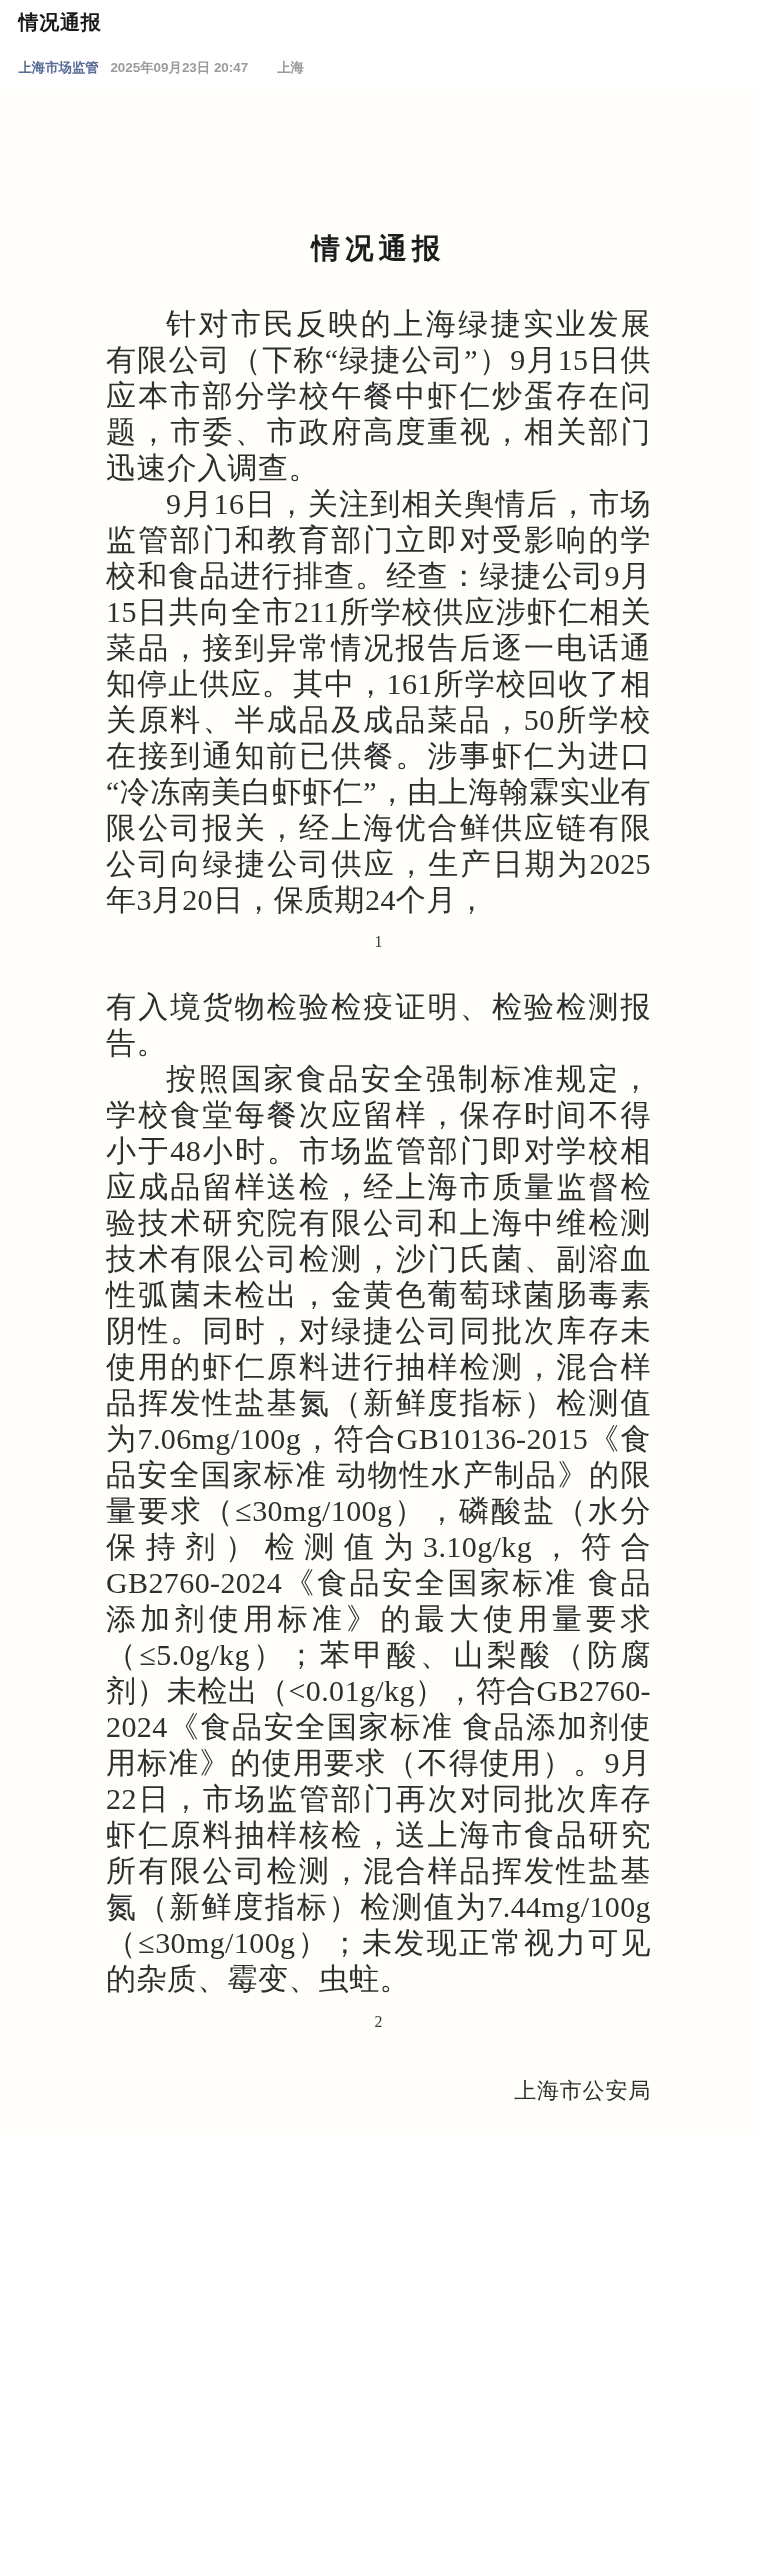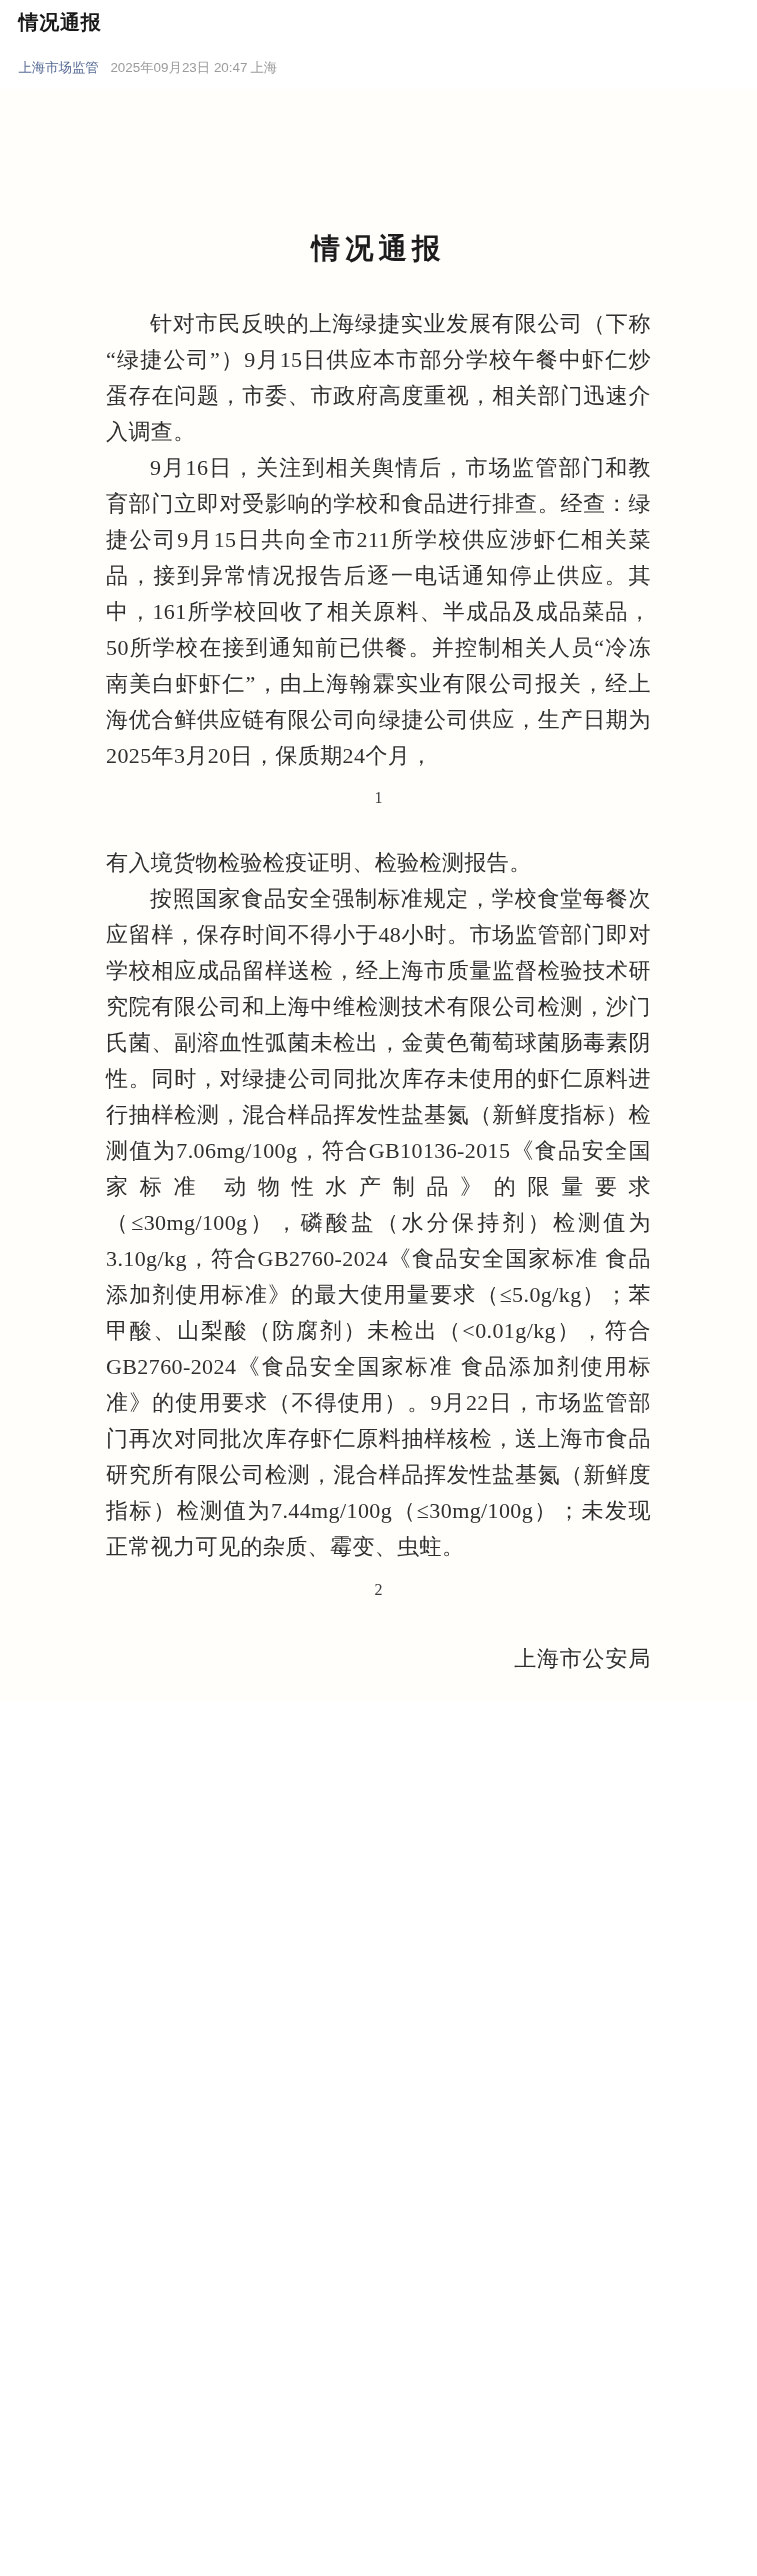--- a/index.html
+++ b/index.html
@@ -25,49 +25,50 @@
     color: #191919;
     letter-spacing: 0.8px;
   }
   .byline {
     margin-top: 22px;
     font-size: 13.4px;
     line-height: 18.4px;
     color: #9b9b9b;
     display: flex;
     align-items: flex-start;
+    font-weight: bold;
   }
   .account-link {
     color: #576b95;
     text-decoration: none;
     margin-right: 11.7px;
     cursor: pointer;
   }
-  .publish-time { margin-right: 3px; }
+  .publish-time { margin-right: 29px; }
   
   .doc-image {
     margin-top: 11.7px;
     background: #fffefb;
     padding: 141px 106px 22px 106px;
     font-family: "Liberation Serif", serif;
     color: #2e2e2e;
     cursor: pointer;
   }
   .doc-title {
     margin: 0 0 39px 0;
     text-align: center;
     font-size: 28.5px;
     line-height: 37px;
     font-weight: 700;
     color: #1c1c1c;
     letter-spacing: 5px;
   }
   .para {
     margin: 0;
-    font-size: 22px;
+    font-size: 30px;
     line-height: 36px;
     letter-spacing: 0.4px;
     text-align: justify;
     text-indent: 2em;
   }
   .para.cont { text-indent: 0; margin-top: 36px; }
   .pagenum {
     margin: 13.4px 0 25px 0;
     text-align: center;
     font-size: 16px;
@@ -93,21 +94,21 @@
     <a class="account-link">上海市场监管</a>
     <span class="publish-time">2025年09月23日 20:47</span>
     <span class="publish-location">上海</span>
   </div>
 </header>
 
 <div class="doc-image">
   <h2 class="doc-title">情况通报</h2>
 
   <p class="para">针对市民反映的上海绿捷实业发展有限公司（下称“绿捷公司”）9月15日供应本市部分学校午餐中虾仁炒蛋存在问题，市委、市政府高度重视，相关部门迅速介入调查。</p>
-  <p class="para">9月16日，关注到相关舆情后，市场监管部门和教育部门立即对受影响的学校和食品进行排查。经查：绿捷公司9月15日共向全市211所学校供应涉虾仁相关菜品，接到异常情况报告后逐一电话通知停止供应。其中，161所学校回收了相关原料、半成品及成品菜品，50所学校在接到通知前已供餐。并控制相关人员“冷冻南美白虾虾仁”，由上海翰霖实业有限公司报关，经上海优合鲜供应链有限公司向绿捷公司供应，生产日期为2025年3月20日，保质期24个月，</p>
+  <p class="para">9月16日，关注到相关舆情后，市场监管部门和教育部门立即对受影响的学校和食品进行排查。经查：绿捷公司9月15日共向全市211所学校供应涉虾仁相关菜品，接到异常情况报告后逐一电话通知停止供应。其中，161所学校回收了相关原料、半成品及成品菜品，50所学校在接到通知前已供餐。涉事虾仁为进口“冷冻南美白虾虾仁”，由上海翰霖实业有限公司报关，经上海优合鲜供应链有限公司向绿捷公司供应，生产日期为2025年3月20日，保质期24个月，</p>
 
   <div class="pagenum">1</div>
 
   <p class="para cont">有入境货物检验检疫证明、检验检测报告。</p>
   <p class="para">按照国家食品安全强制标准规定，学校食堂每餐次应留样，保存时间不得小于48小时。市场监管部门即对学校相应成品留样送检，经上海市质量监督检验技术研究院有限公司和上海中维检测技术有限公司检测，沙门氏菌、副溶血性弧菌未检出，金黄色葡萄球菌肠毒素阴性。同时，对绿捷公司同批次库存未使用的虾仁原料进行抽样检测，混合样品挥发性盐基氮（新鲜度指标）检测值为7.06mg/100g，符合GB10136-2015《食品安全国家标准 动物性水产制品》的限量要求（≤30mg/100g），磷酸盐（水分保持剂）检测值为3.10g/kg，符合GB2760-2024《食品安全国家标准 食品添加剂使用标准》的最大使用量要求（≤5.0g/kg）；苯甲酸、山梨酸（防腐剂）未检出（&lt;0.01g/kg），符合GB2760-2024《食品安全国家标准 食品添加剂使用标准》的使用要求（不得使用）。9月22日，市场监管部门再次对同批次库存虾仁原料抽样核检，送上海市食品研究所有限公司检测，混合样品挥发性盐基氮（新鲜度指标）检测值为7.44mg/100g（≤30mg/100g）；未发现正常视力可见的杂质、霉变、虫蛀。</p>
 
   <div class="pagenum">2</div>
 
 
   <div class="signatures">

